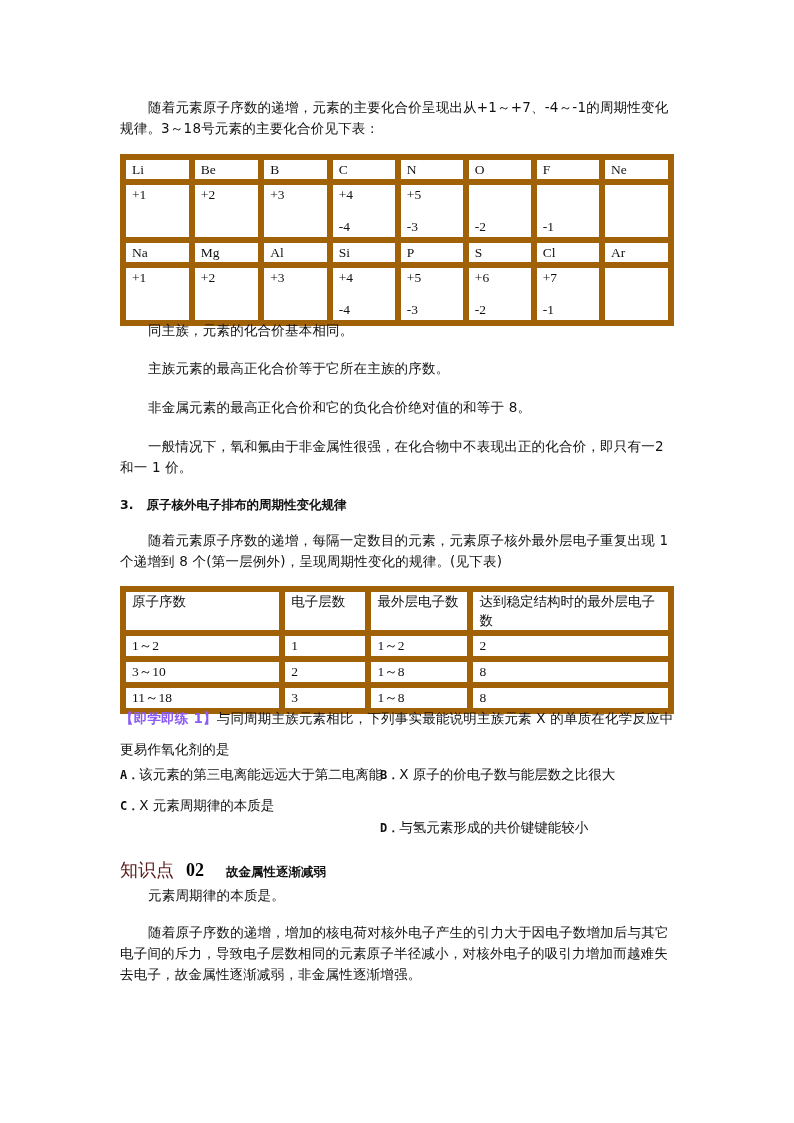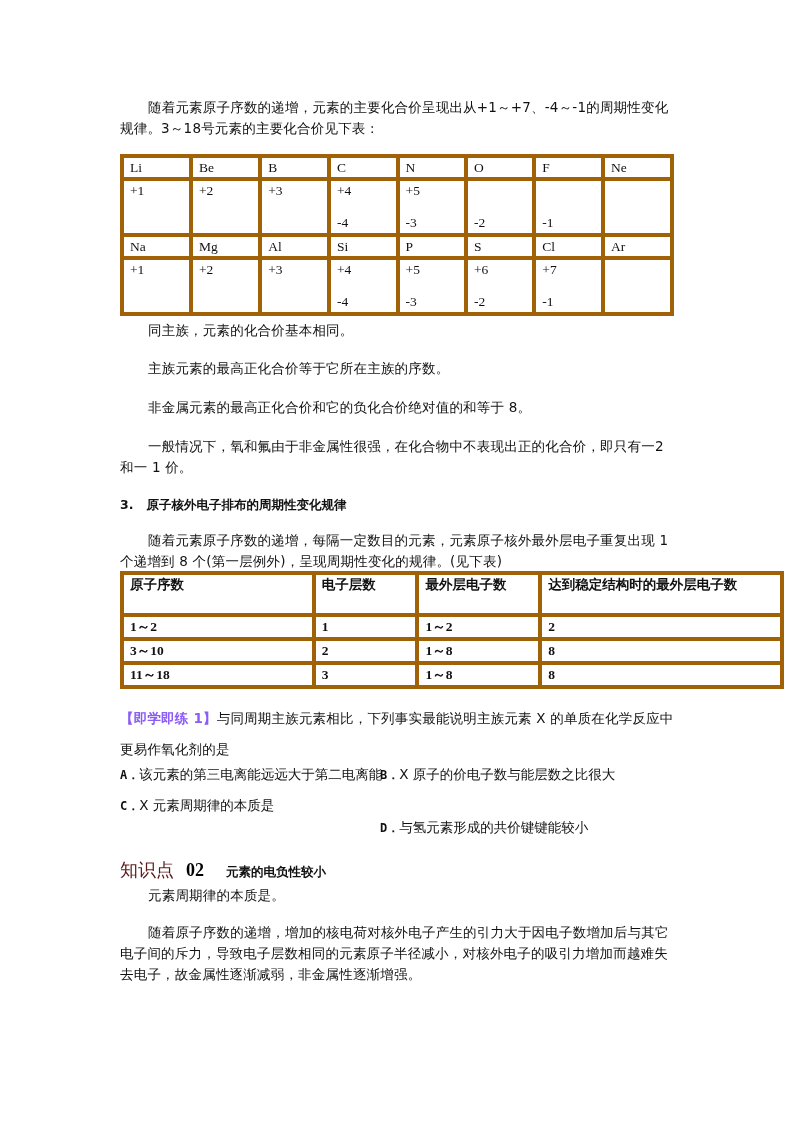--- a/index.html
+++ b/index.html
@@ -13,29 +13,29 @@
       font-size: 13.5px; line-height: 21px; letter-spacing: 0.2px;
       margin: 0;
     }
     .indent { text-indent: 28px; }
     table.t {
       position: absolute; left: 120px; border-collapse: collapse;
       font-family: "Liberation Serif", "DejaVu Serif", serif;
       font-size: 13.5px;
     }
     table.t td {
-      border: 4px solid #a16207; padding: 0 6px; vertical-align: top;
+      border: 6px solid #a16207; padding: 0 6px; vertical-align: top;
     }
     #t1 { top: 154px; width: 554px; }
     #t1 td { width: 57px; }
     #t1 tr.head td { height: 19px; line-height: 19px; }
     #t1 tr.vals td { height: 52px; position: relative; padding: 0; }
     #t1 tr.vals td .pos { position: absolute; left: 6px; top: 0; line-height: 19px; }
     #t1 tr.vals td .neg { position: absolute; left: 6px; bottom: 1px; line-height: 18px; }
-    #t2 { top: 571px; width: 664px; font-weight: bold; }
+    #t2 { top: 586px; width: 554px; }
     #t2 td { line-height: 19px; font-family: "DejaVu Sans", sans-serif; font-size: 13.5px; }
     #t2 td.num { font-family: "Liberation Serif", "DejaVu Serif", serif; }
     #t2 tr.head td { height: 38px; }
     #t2 tr.r td { height: 20px; }
     .section-title {
       position: absolute; left: 120px; font-weight: bold; font-size: 12.5px;
       font-family: "DejaVu Sans", sans-serif;
     }
     .q-tag { color: #8b5cf6; font-weight: bold; }
     .opt-label { font-weight: bold; font-family: "DejaVu Sans Mono", monospace; font-size: 12px; }
@@ -210,17 +210,17 @@
 <div class="opt" style="left:120px; top:795px;">
   <span class="opt-label">C．</span><span>X 元素周期律的本质是</span>
 </div>
 <div class="opt" style="left:380px; top:795px;margin-top:22px;">
   <span class="opt-label">D．</span><span>与氢元素形成的共价键键能较小</span>
 </div>
 
 <div class="kp">
   <span class="kp-label">知识点</span>
   <span class="kp-num">02</span>
-  <span class="kp-title">元素的电负性较小</span>
+  <span class="kp-title">故金属性逐渐减弱</span>
 </div>
 
 <p class="p indent" style="top:885px;">元素周期律的本质是。</p>
 <p class="p indent" style="top:922px;">随着原子序数的递增，增加的核电荷对核外电子产生的引力大于因电子数增加后与其它电子间的斥力，导致电子层数相同的元素原子半径减小，对核外电子的吸引力增加而越难失去电子，故金属性逐渐减弱，非金属性逐渐增强。</p>
 
 </body></html>

